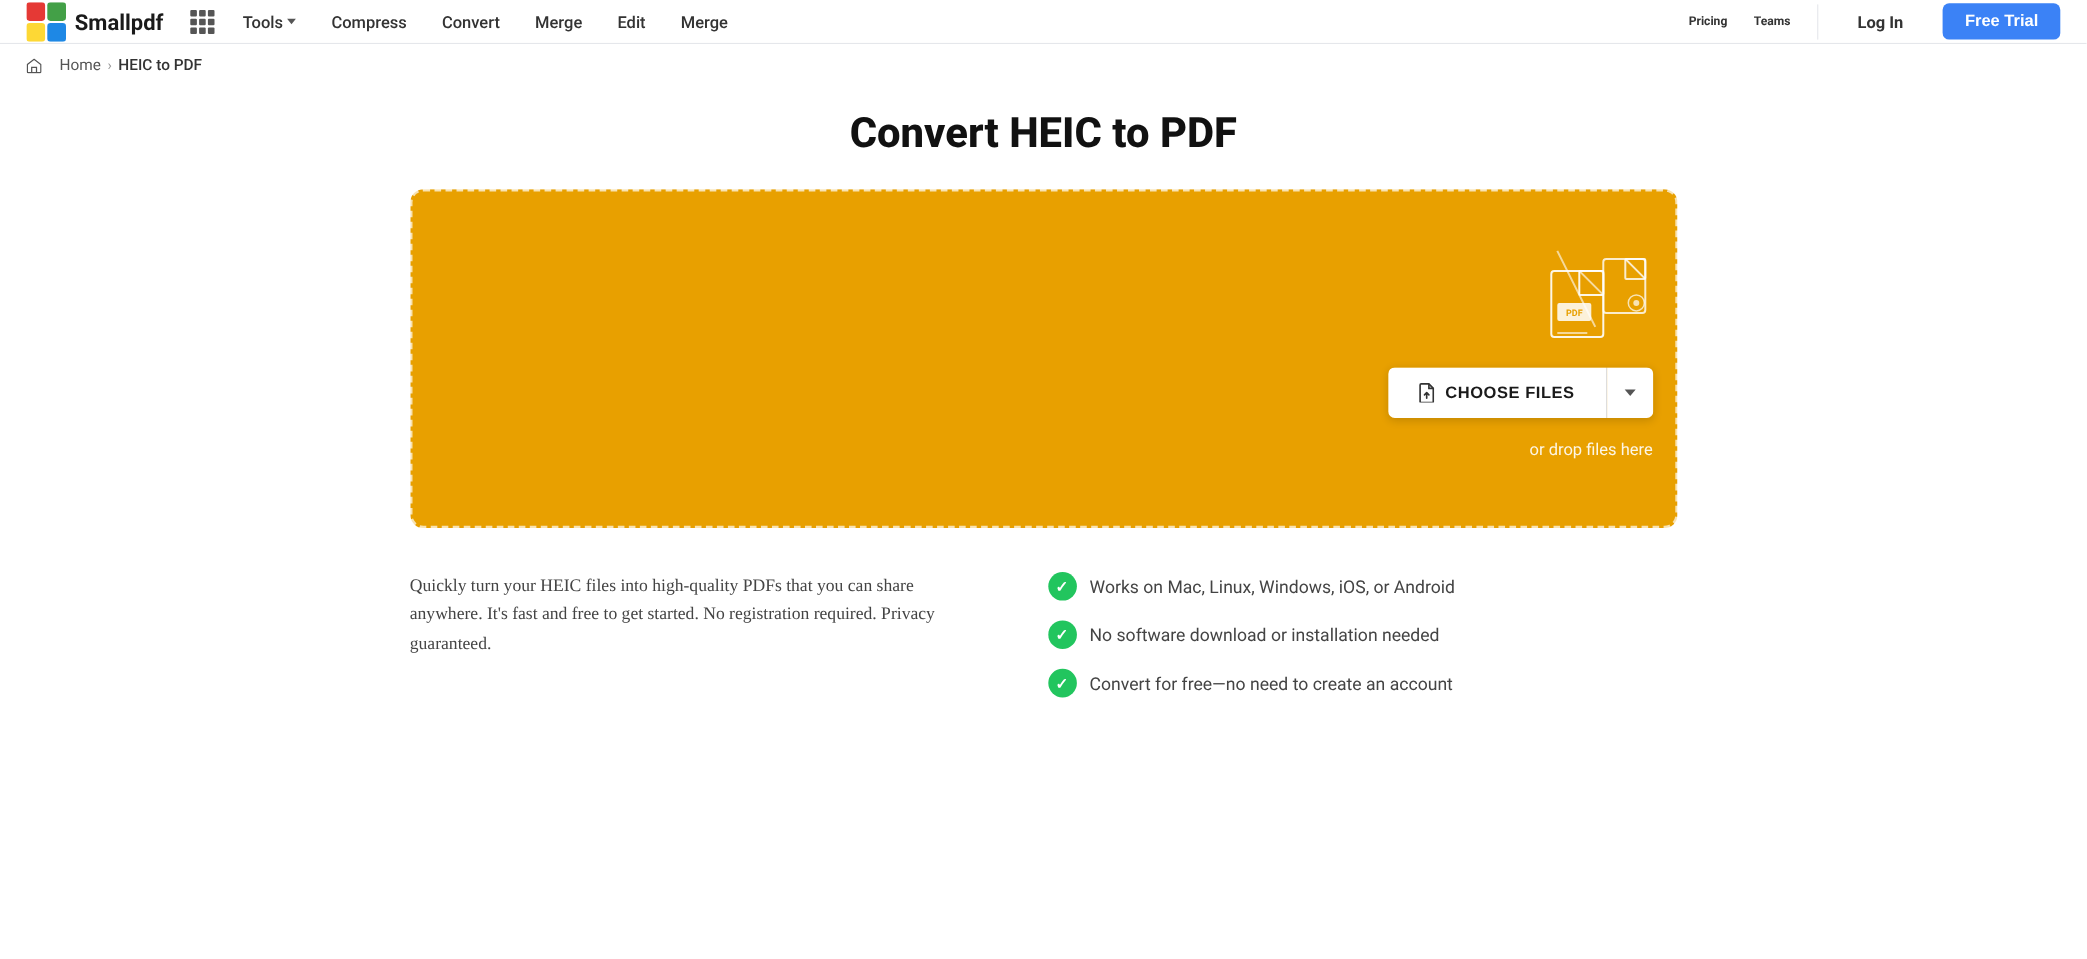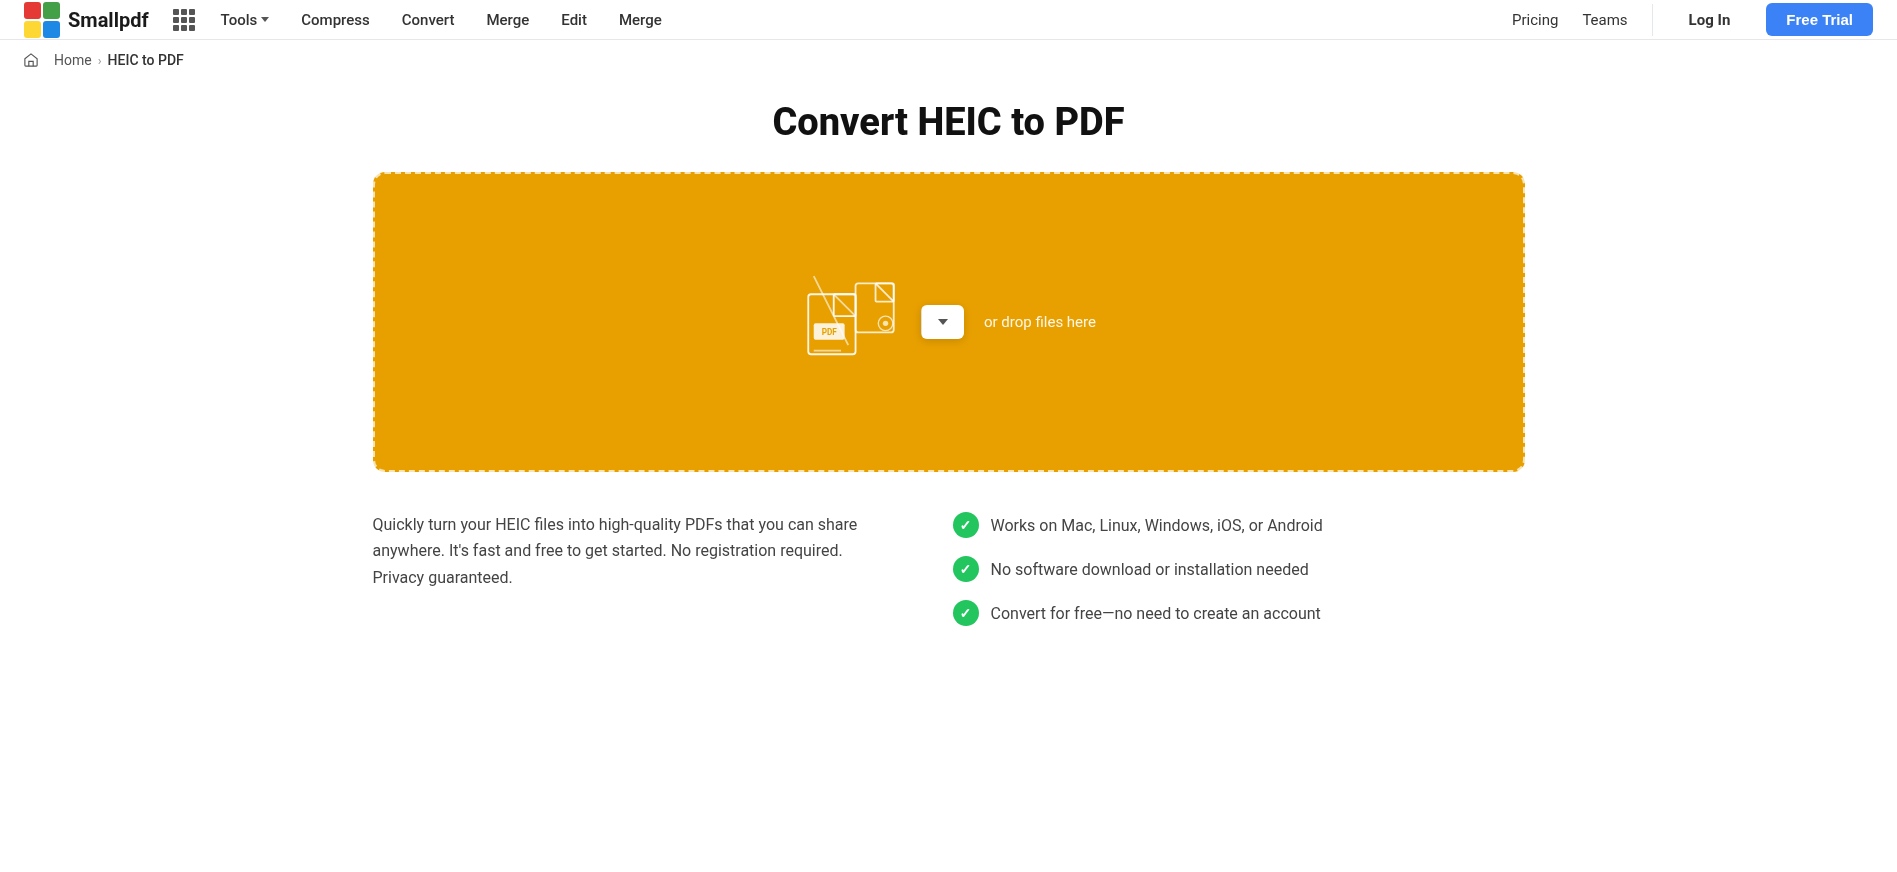--- a/index.html
+++ b/index.html
@@ -71,24 +71,24 @@
       border-top: 5px solid #555;
       display: inline-block;
     }
     .navbar-right {
       margin-left: auto;
       display: flex;
       align-items: center;
       gap: 24px;
     }
     .nav-link {
-      font-size: 15px;
+      font-size: 11px;
       color: #333;
       cursor: pointer;
-      font-weight: 400;
+      font-weight: 700;
     }
     .divider-v {
       width: 1px;
       height: 32px;
       background: #e5e7eb;
     }
     .login-btn {
       font-size: 15px;
       color: #333;
       cursor: pointer;
@@ -149,22 +149,22 @@
       margin: 20px 0 28px;
     }
 
     
     .drop-zone {
       background: #e8a000;
       border: 2.5px dashed rgba(255,255,255,0.7);
       border-radius: 12px;
       padding: 60px 20px;
       display: flex;
-      flex-direction: row;
-      align-items: center;
+      flex-direction: column;
+      align-items: flex-end;
       justify-content: center;
       gap: 20px;
       cursor: pointer;
       position: relative;
       min-height: 300px;
     }
 
     
     .pdf-icon-area {
       display: flex;
@@ -224,20 +224,21 @@
     
     .features-section {
       display: flex;
       gap: 60px;
       margin-top: 40px;
       padding-bottom: 40px;
     }
     .features-left {
       flex: 1;
       max-width: 520px;
+      font-family: Liberation Serif, serif;
     }
     .features-desc {
       font-size: 16px;
       color: #444;
       line-height: 1.65;
     }
     .features-right {
       flex: 1;
       display: flex;
       flex-direction: column;
@@ -367,20 +368,28 @@
 
         <line x1="14" y2="76" x2="52" stroke="rgba(255,255,255,0.6)" stroke-width="2"></line>
         <line x1="14" y1="82" x2="44" y2="82" stroke="rgba(255,255,255,0.6)" stroke-width="2"></line>
 
         <circle cx="93" cy="52" r="8" stroke="rgba(255,255,255,0.7)" stroke-width="1.5" fill="none"></circle>
         <circle cx="93" cy="52" r="3" fill="rgba(255,255,255,0.7)"></circle>
       </svg>
     </div>
 
     <div class="choose-files-wrapper">
+      <button class="choose-files-btn">
+        <svg width="14" height="18" viewBox="0 0 14 18" fill="none" xmlns="http://www.w3.org/2000/svg">
+          <path d="M2 1h7l4 4v12a1 1 0 01-1 1H2a1 1 0 01-1-1V2a1 1 0 011-1z" stroke="#333" stroke-width="1.5" fill="none"></path>
+          <path d="M9 1v4h4" stroke="#333" stroke-width="1.5"></path>
+          <path d="M7 14V9M7 9l-2 2M7 9l2 2" stroke="#333" stroke-width="1.5" stroke-linecap="round"></path>
+        </svg>
+        <span>CHOOSE FILES</span>
+      </button>
       <div class="choose-files-divider"></div>
       <button class="choose-files-dropdown">
         <span class="chevron-down-dark"></span>
       </button>
     </div>
 
     <div class="drop-text">or drop files here</div>
   </div>
 
   <div class="features-section">

